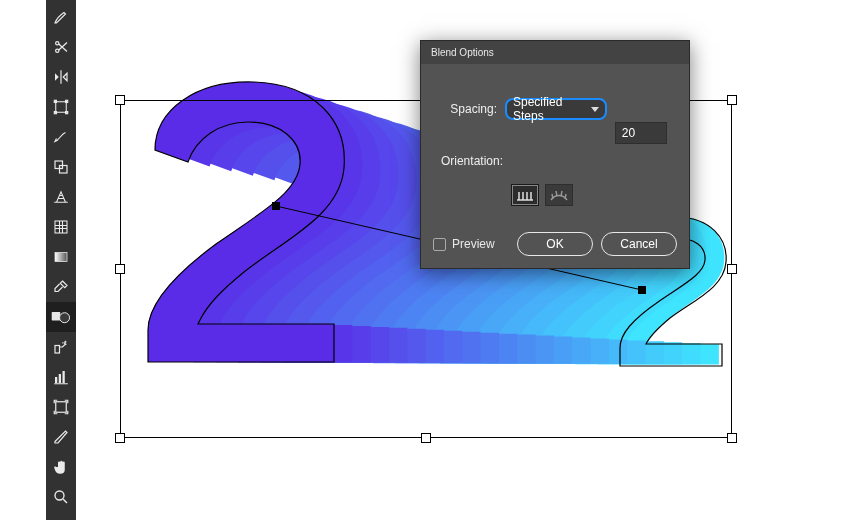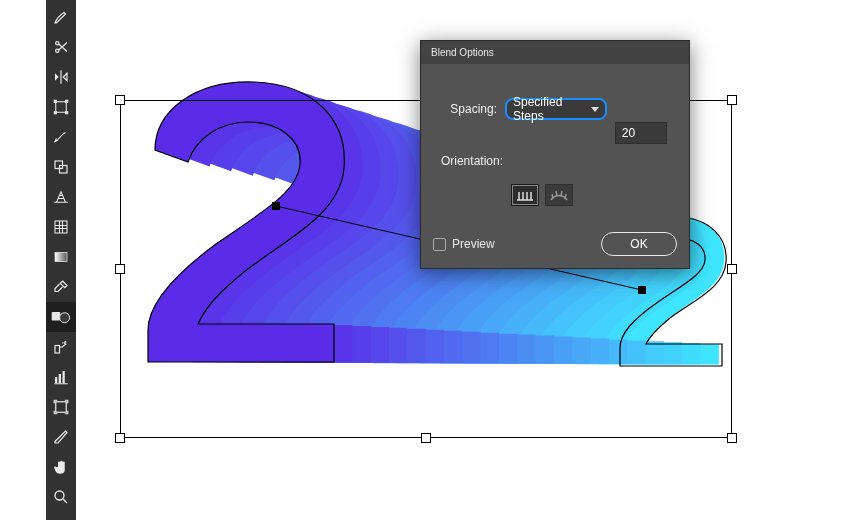--- a/index.html
+++ b/index.html
@@ -403,15 +403,18 @@
   </div>
   <div class="dialog-footer">
     <div class="preview-wrap">
       <div class="cb"></div>
       <span>Preview</span>
     </div>
     <div class="btn-row">
       <div class="btn">
           <span>OK</span>
         </div>
+      <div class="btn">
+          <span>Cancel</span>
+        </div>
     </div>
   </div>
 </div>
 
 </body></html>

